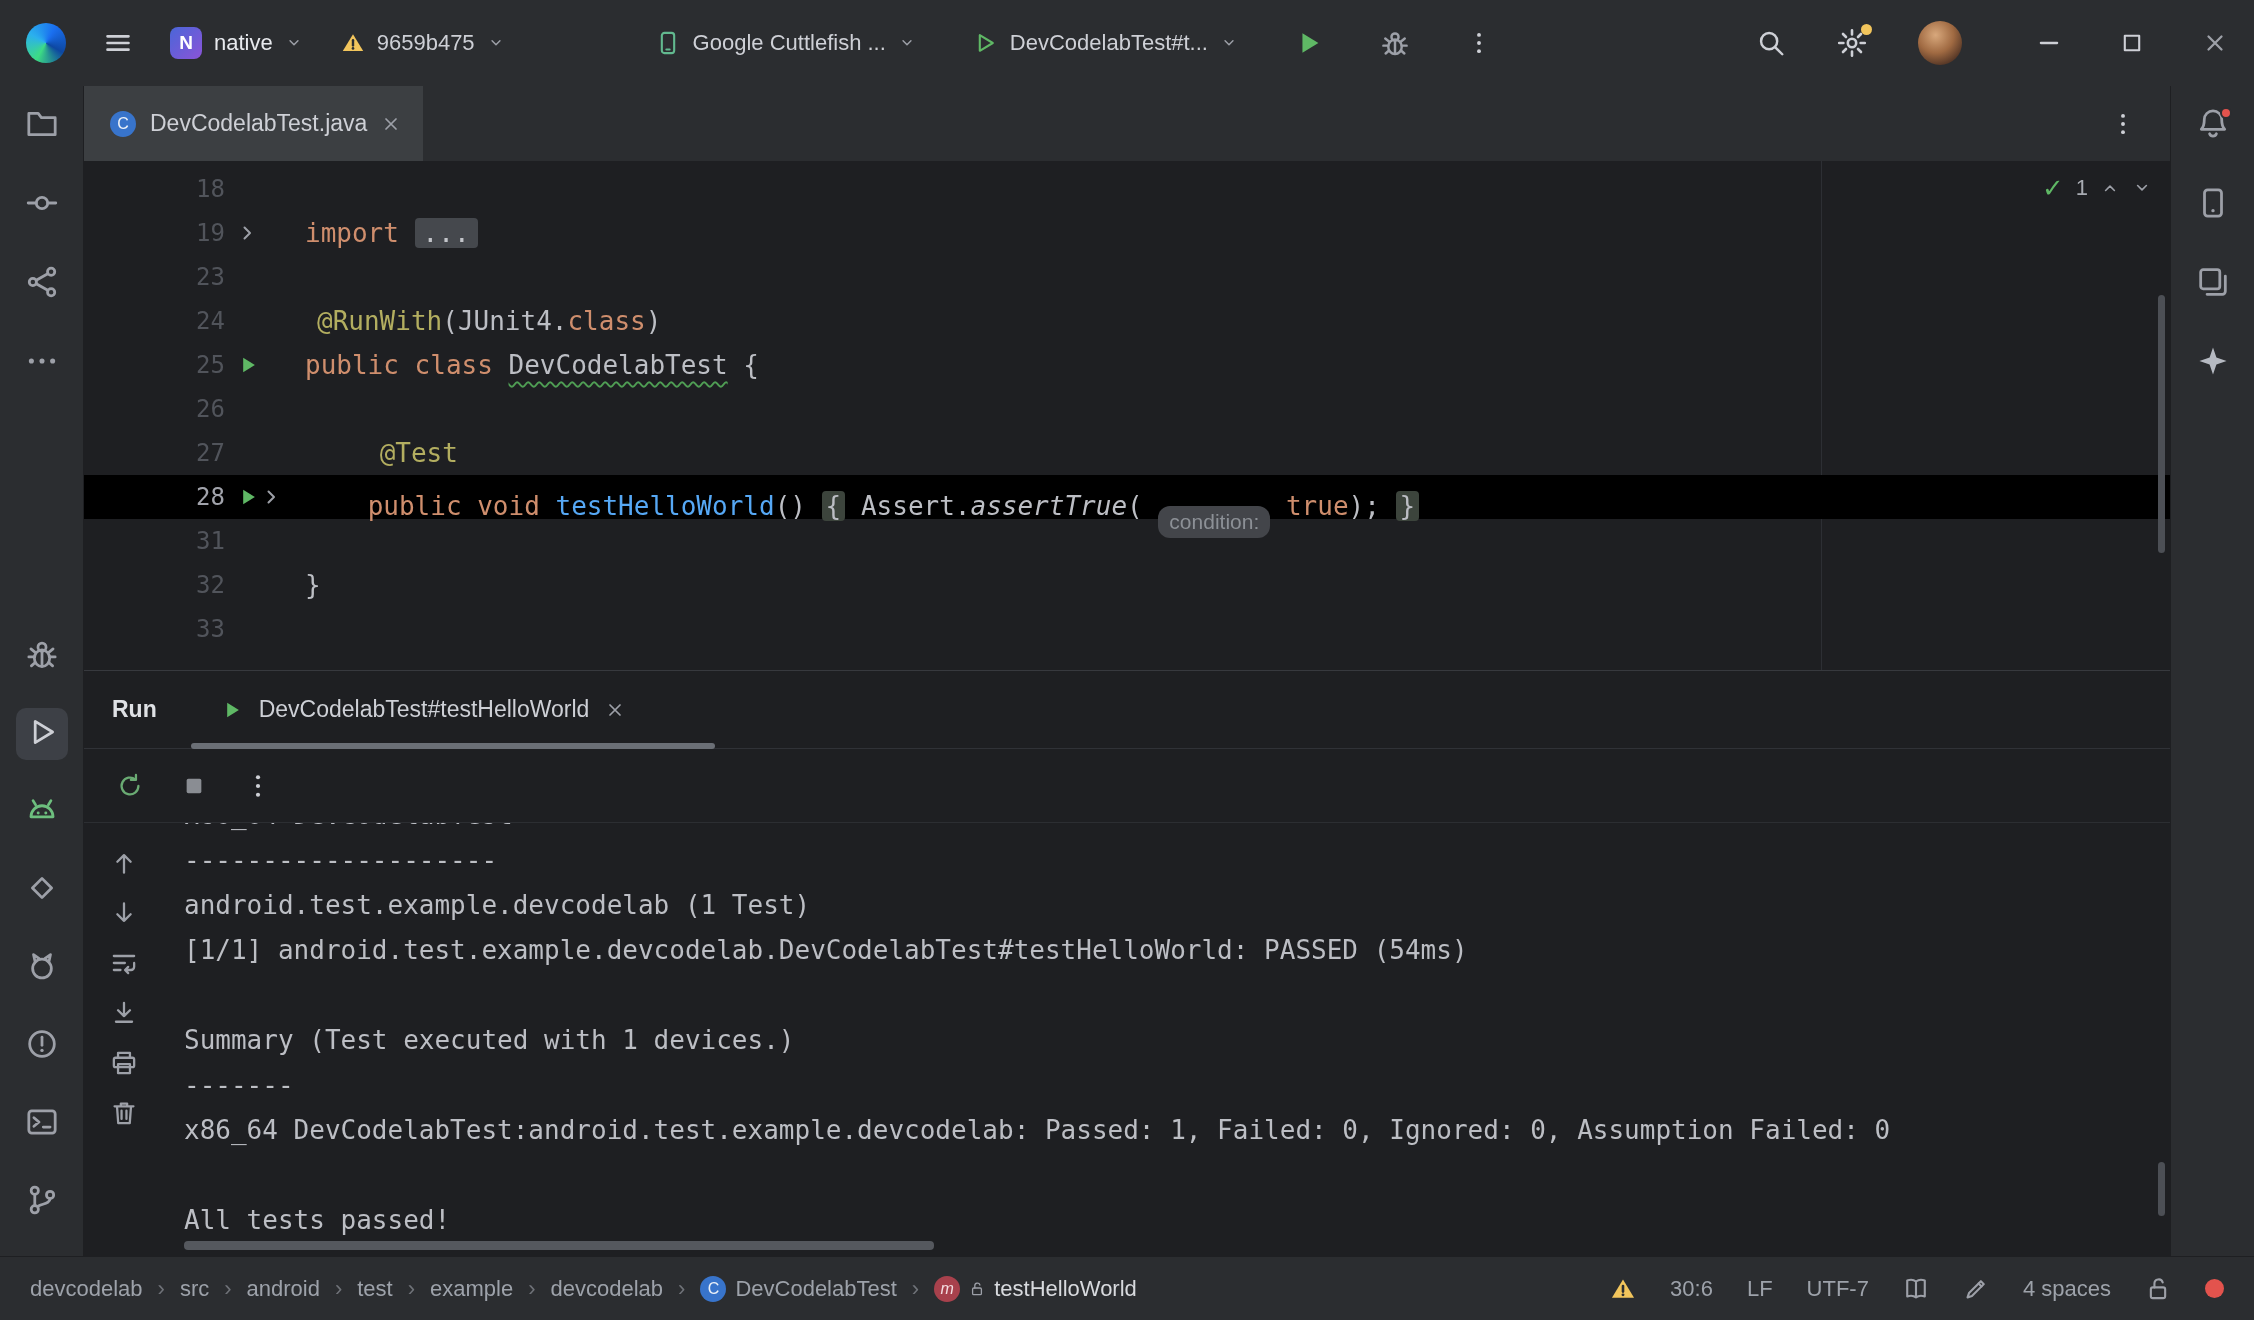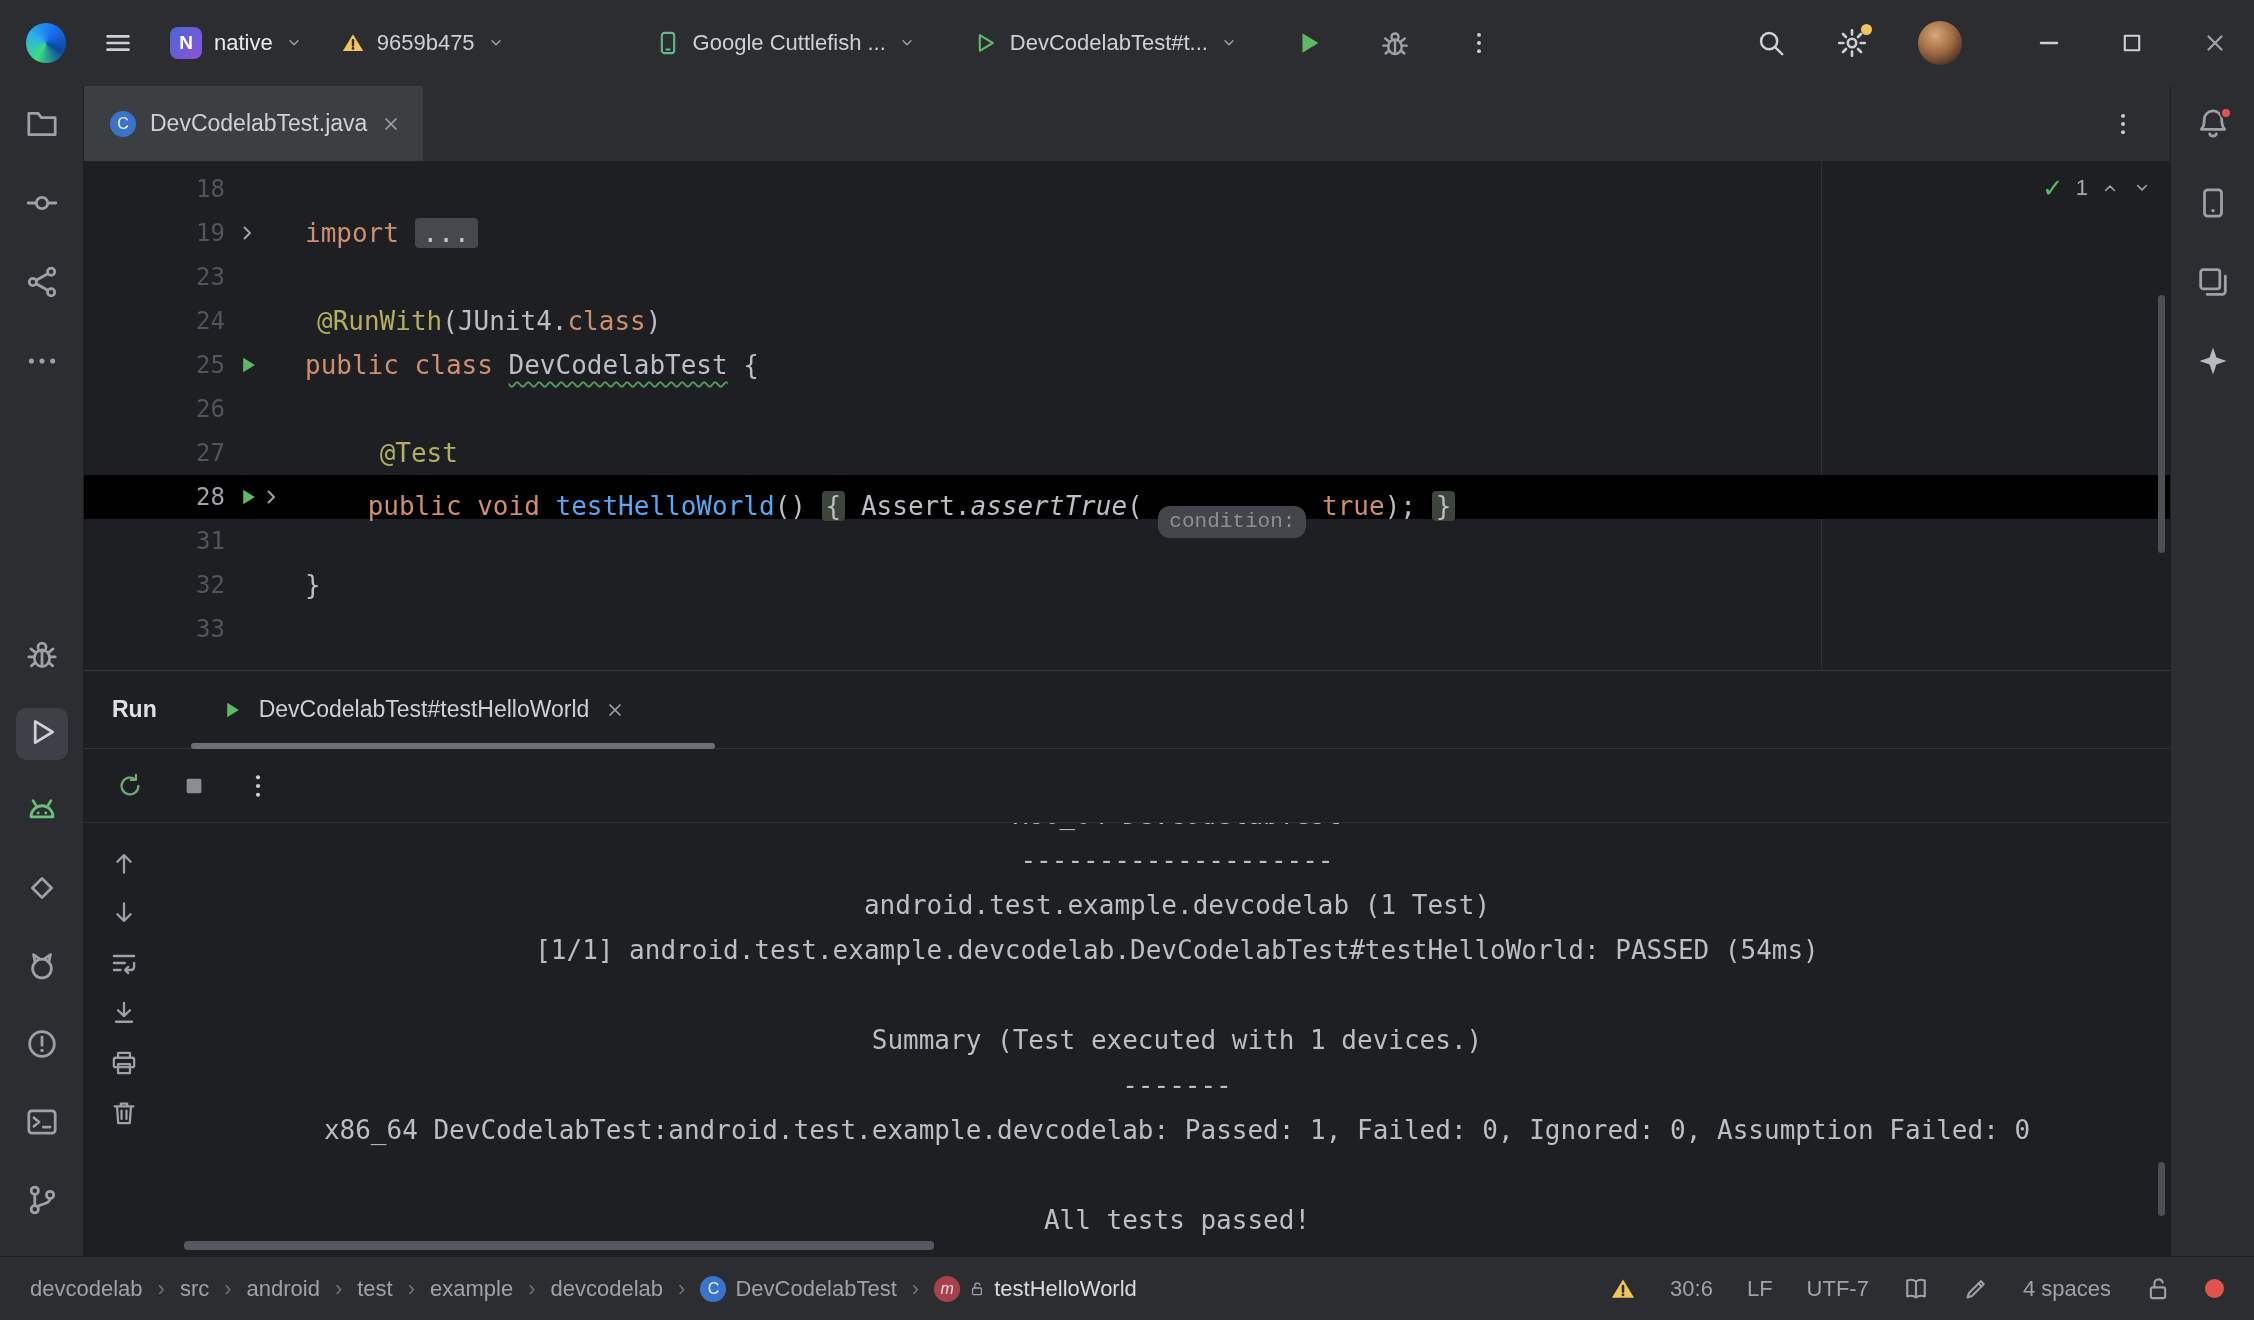--- a/index.html
+++ b/index.html
@@ -55,29 +55,29 @@
   .seg-kw{color:#cf8e6d;}
   .seg-ann{color:#b3ae60;margin-left:12px;}
   .seg-mth{color:#56a8f5;}
   .seg-it{color:#bcbec4;font-style:italic;}
   .seg-cls{color:#bcbec4;text-decoration-line:underline;text-decoration-style:wavy;
            text-decoration-color:#4f9e54;text-decoration-thickness:2px;text-underline-offset:7px;}
   .seg-fold{background:#45484d;border-radius:4px;padding:0 8px;color:#c3c5ca;}
   .seg-br{background:#3c443c;border-radius:4px;padding:0 4px;}
   .seg-hint{display:inline-block;background:#43454a;color:#8c9096;border-radius:12px;padding:0 11px;
             font-size:21px;line-height:32px;vertical-align:middle;position:relative;top:-2px;
-            font-family:Liberation Mono, monospace;margin-top:33px;}
+            font-family:Liberation Sans, sans-serif;margin-top:33px;}
   .guide{position:absolute;top:0;bottom:0;left:1737px;width:1px;background:#2d2f34;z-index:1;}
   .inspect{position:absolute;top:14px;right:18px;display:flex;align-items:center;gap:12px;z-index:3;
            font-size:22px;color:#a8abb2;font-family:"Liberation Sans",sans-serif;}
   .check{color:#5fb865;font-size:26px;line-height:1;}
   .esb{position:absolute;right:5px;top:134px;width:7px;height:258px;background:#4c4f55;border-radius:4px;z-index:4;}
 
   
-  .run-panel{height:585px;flex:none;border-top:1px solid #37393e;display:flex;flex-direction:column;background:#1e1f22;text-align:center;}
+  .run-panel{height:585px;flex:none;border-top:1px solid #37393e;display:flex;flex-direction:column;background:#1e1f22;}
   .rp-tabs{height:78px;flex:none;display:flex;align-items:center;padding-left:28px;position:relative;border-bottom:1px solid #303237;}
   .rp-title{font-size:23px;color:#dfe1e5;font-weight:600;margin-right:44px;}
   .rp-tab{display:flex;align-items:center;gap:16px;font-size:23px;color:#ced0d6;height:100%;padding:0 20px;}
   .rp-underline{position:absolute;left:107px;bottom:-1px;width:524px;height:6px;background:#6b6f76;border-radius:3px;}
   .rp-toolbar{height:74px;flex:none;display:flex;align-items:center;gap:36px;padding-left:32px;border-bottom:1px solid #2c2e32;}
   .rp-body{flex:1;display:flex;position:relative;overflow:hidden;}
   .rp-gutter{width:79px;flex:none;display:flex;flex-direction:column;align-items:center;gap:22px;padding-top:26px;}
   .console{flex:1;font-family:"DejaVu Sans Mono","Liberation Mono",monospace;font-size:26px;line-height:45px;
            color:#bcbec4;padding-left:21px;margin-top:-30px;white-space:pre;overflow:hidden;}
   .cline{height:45px;}

